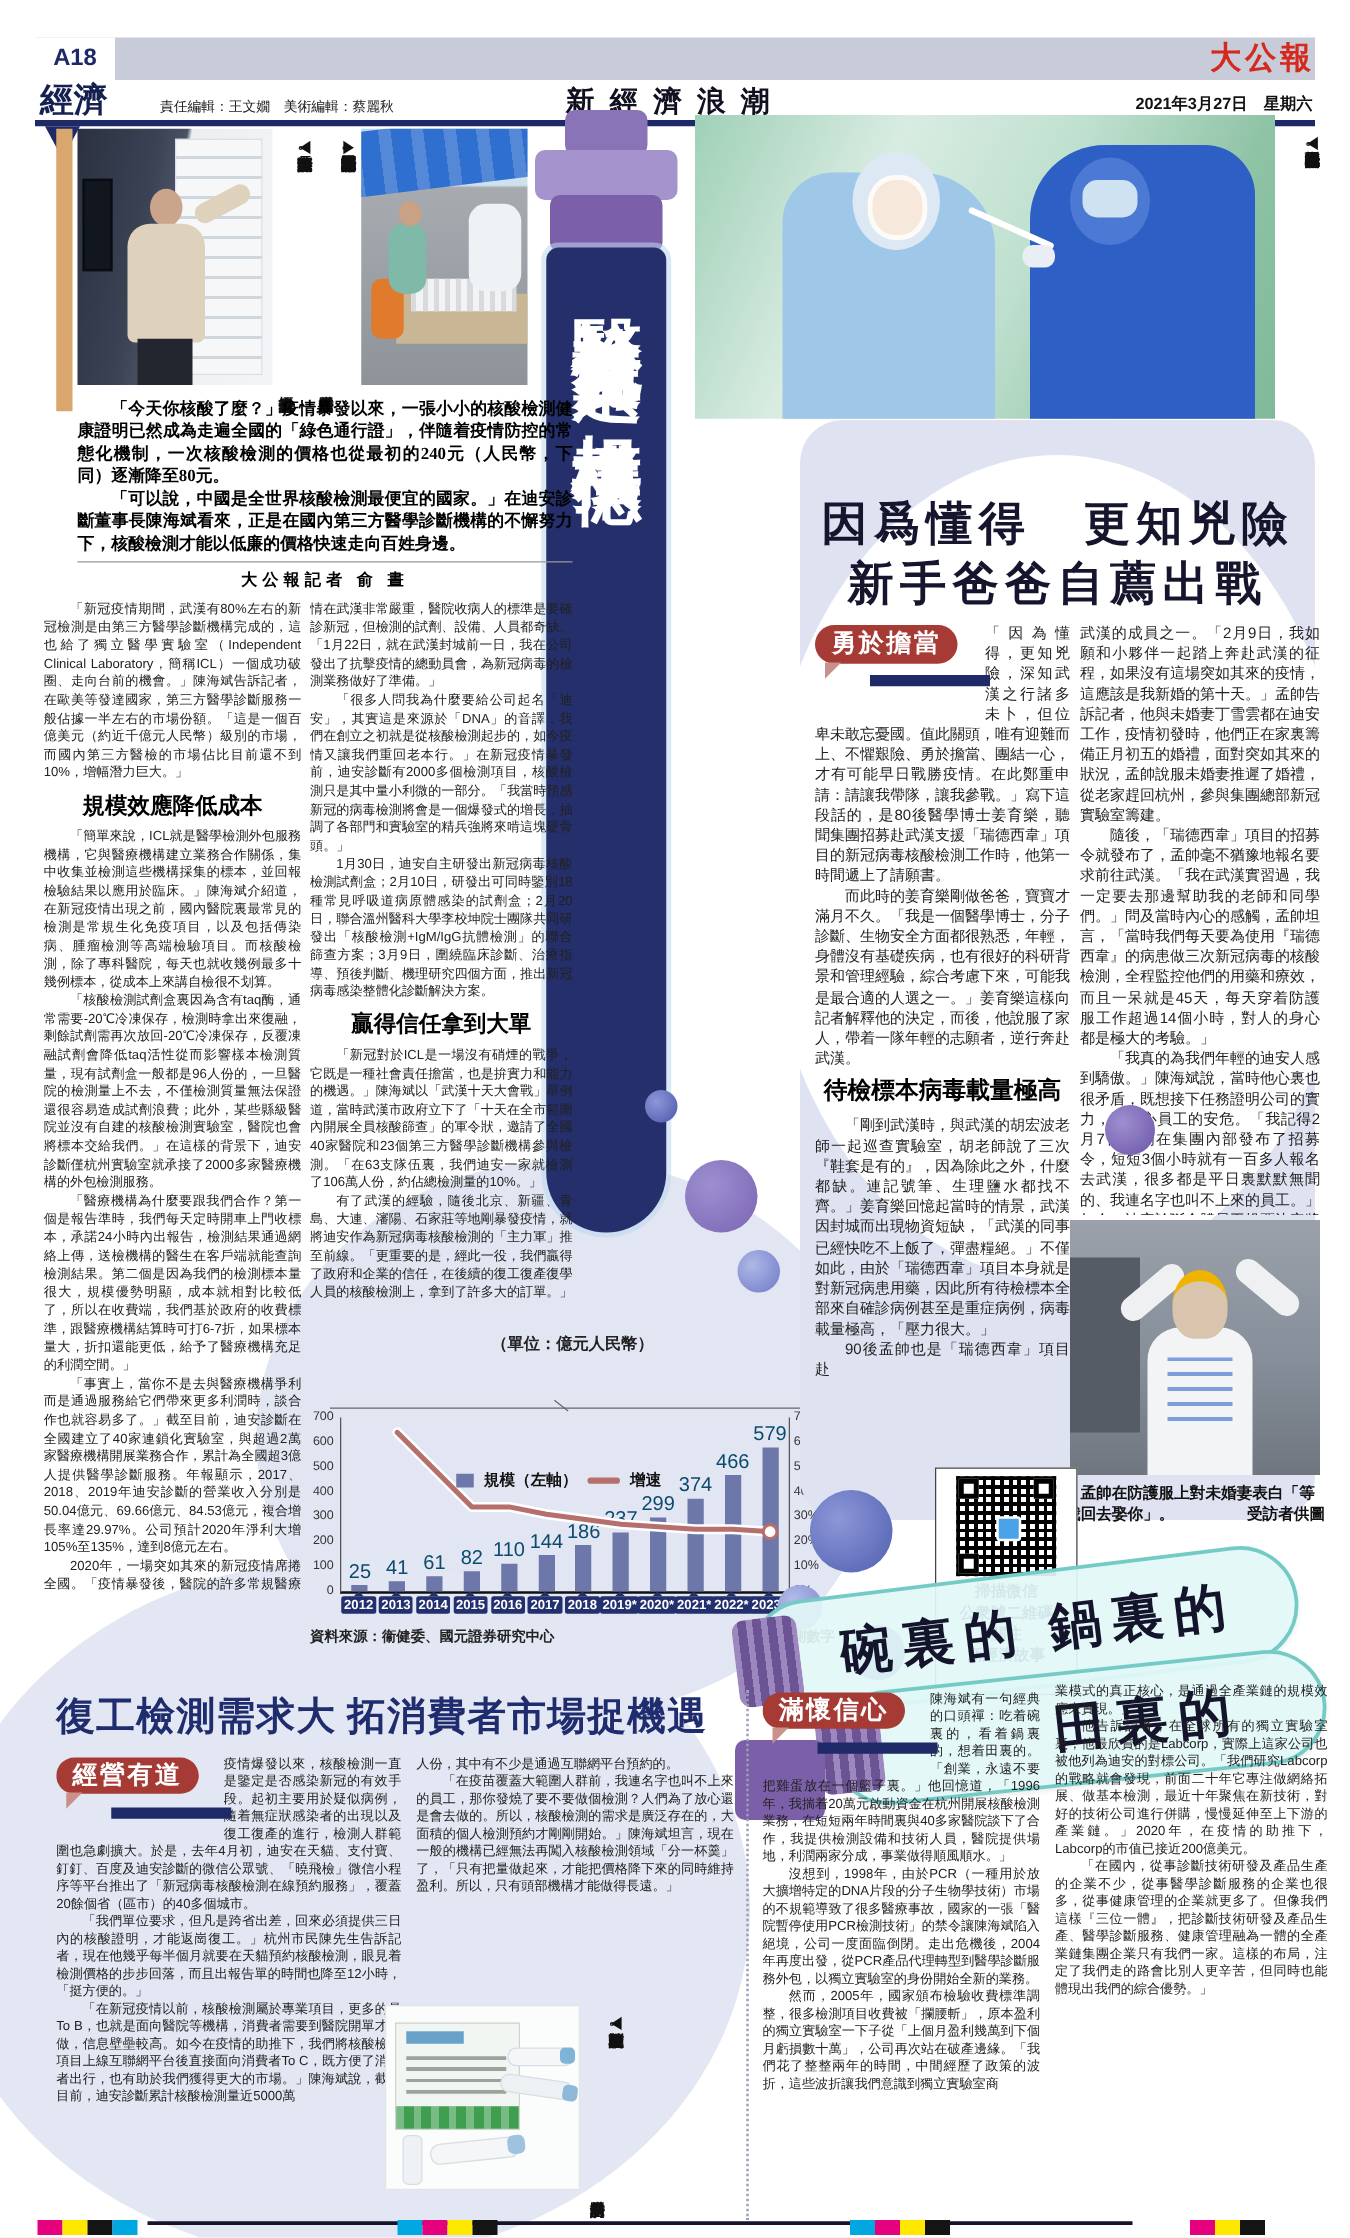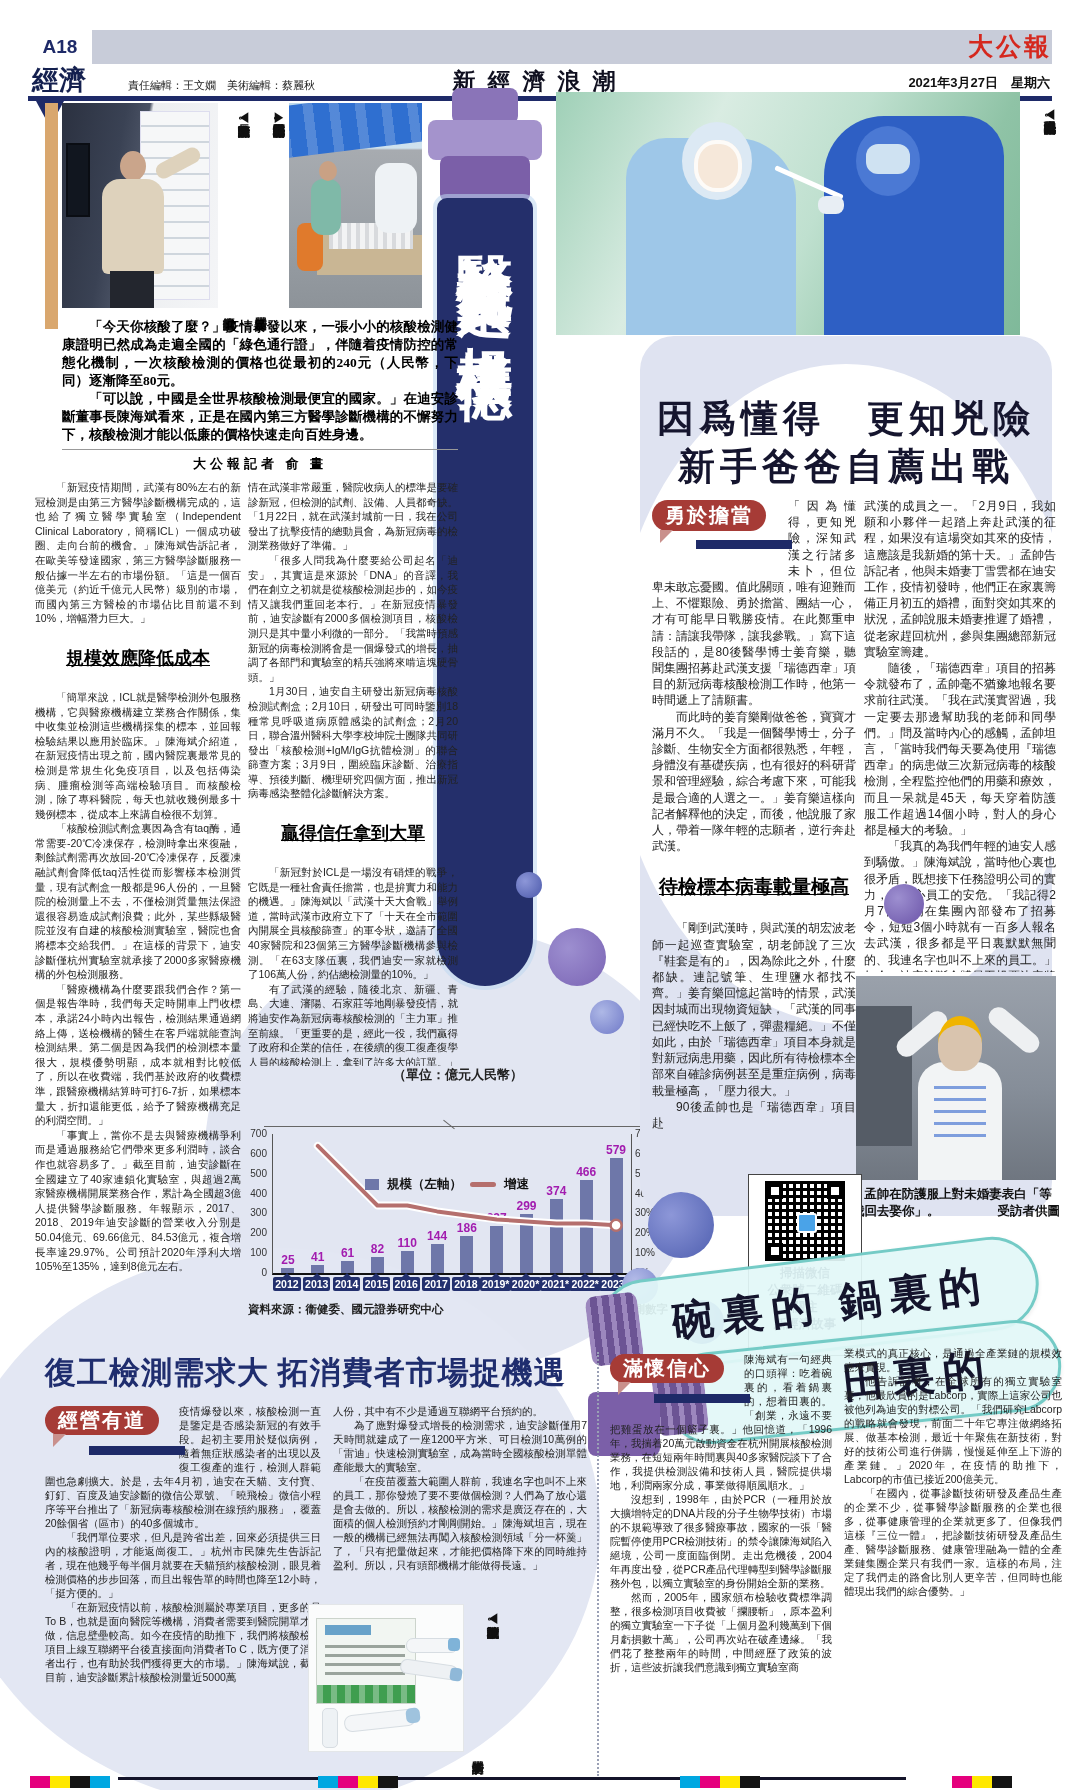--- a/index.html
+++ b/index.html
@@ -30,21 +30,21 @@
   .cap{position:absolute;border-radius:8px;}
   .striped{background-image:repeating-linear-gradient(90deg,rgba(0,0,0,.14) 0 6px,rgba(255,255,255,.08) 6px 14px);}
   
   .lead{font-family:"Liberation Serif",serif;font-weight:bold;font-size:13.5px;line-height:18px;text-align:justify;color:#000;}
   .lead p{margin:0;text-indent:2em;}
   .byline{text-align:center;font-weight:bold;font-size:13px;letter-spacing:4px;color:#000;}
   
   .col{position:absolute;overflow:hidden;text-align:justify;}
   .col .para{margin:0;text-indent:2em;}
   .col .para.noind{text-indent:0;}
-  .col-subhead{font-weight:bold;text-align:center;margin:21px 0;color:#000;text-decoration:underline;}
+  .col-subhead{font-weight:bold;text-align:center;margin:7px 0;color:#000;}
   .bodycol{font-size:10.5px;line-height:14.6px;color:#222;}
   .bodycol .col-subhead{font-size:18px;line-height:22px;}
   .featcol{font-size:12px;line-height:16.2px;color:#222;}
   .featcol .col-subhead{font-size:19px;line-height:24px;}
   .botcol{font-size:10.5px;line-height:14px;color:#222;}
   
   .badgewrap{float:left;width:128px;height:64px;position:relative;margin:2px 8px 2px 0;}
   .badge{display:inline-block;background:#a63b36;color:#fff;font-weight:bold;font-size:20px;letter-spacing:2px;
          padding:7px 13px 8px;border-radius:18px 18px 18px 18px;position:relative;z-index:2;}
   .badge::before{content:'';position:absolute;left:8px;bottom:-12px;width:0;height:0;
@@ -54,21 +54,21 @@
   .feat-title{position:absolute;text-align:center;font-family:"Liberation Serif",serif;font-weight:bold;
          color:#15152e;font-size:37px;letter-spacing:5px;}
   .bigtitle{position:absolute;font-family:"Liberation Serif",serif;font-weight:bold;color:#1f2d6e;font-size:31px;letter-spacing:1px;}
   
   .chart{position:absolute;}
   .chart-title{text-align:center;font-family:"Liberation Serif",serif;font-weight:bold;font-size:24px;color:#101018;}
   .chart-sub{text-align:center;font-weight:bold;font-size:13px;color:#222;}
   .plot{position:absolute;border-left:1px solid #555;border-right:1px solid #555;border-bottom:2px solid #111;}
   #bars{position:absolute;left:0;right:0;bottom:0;top:0;display:flex;align-items:flex-end;}
   .bar-group{display:flex;flex-direction:column;align-items:center;justify-content:flex-end;height:100%;}
-  .bar-val{font-size:12px;font-weight:bold;color:#a21caf;margin-bottom:1px;}
+  .bar-val{font-size:16px;font-weight:normal;color:#0c4a6e;margin-bottom:1px;}
   .bar{width:13px;background:#6e77a9;}
   .ylab{position:absolute;font-size:10px;color:#333;}
   #xlab{position:absolute;display:flex;}
   .xlab-cell{display:flex;justify-content:center;}
   .xlab-box{position:relative;background:#23306e;color:#fff;font-weight:bold;font-size:10.5px;padding:1px 2px;border-radius:2px;}
   .xlab-box::before{content:'';position:absolute;top:-4px;left:50%;margin-left:-4px;
        border-left:4px solid transparent;border-right:4px solid transparent;border-bottom:4px solid #23306e;}
   .legend{position:absolute;display:flex;align-items:center;gap:8px;font-weight:bold;font-size:12.5px;color:#111;}
   .sw-bar{width:14px;height:11px;background:#6e77a9;display:inline-block;}
   .sw-line{width:26px;height:5px;background:#b56f6d;border-radius:3px;display:inline-block;}
@@ -391,21 +391,20 @@
   <div class="col botcol" style="left:45px;top:1404px;width:276px;height:372px;">
     <div class="badgewrap" style="width:126px;height:58px;"><span class="badge">經營有道</span></div>
     <div>
         <div class="para noind">疫情爆發以來，核酸檢測一直是鑒定是否感染新冠的有效手段。起初主要用於疑似病例，隨着無症狀感染者的出現以及復工復產的進行，檢測人群範圍也急劇擴大。於是，去年4月初，迪安在天貓、支付寶、釘釘、百度及迪安診斷的微信公眾號、「曉飛檢」微信小程序等平台推出了「新冠病毒核酸檢測在線預約服務」，覆蓋20餘個省（區市）的40多個城市。</div>
         <div class="para">「我們單位要求，但凡是跨省出差，回來必須提供三日內的核酸證明，才能返崗復工。」杭州市民陳先生告訴記者，現在他幾乎每半個月就要在天貓預約核酸檢測，眼見着檢測價格的步步回落，而且出報告單的時間也降至12小時，「挺方便的。」</div>
         <div class="para">「在新冠疫情以前，核酸檢測屬於專業項目，更多的是To B，也就是面向醫院等機構，消費者需要到醫院開單才能做，信息壁壘較高。如今在疫情的助推下，我們將核酸檢測項目上線互聯網平台後直接面向消費者To C，既方便了消費者出行，也有助於我們獲得更大的市場。」陳海斌說，截至目前，迪安診斷累計核酸檢測量近5000萬</div>
       </div>
   </div>
   <div class="col botcol" style="left:333px;top:1404px;width:254px;height:196px;">
       <div class="para noind">人份，其中有不少是通過互聯網平台預約的。</div>
-      <div class="para">為了應對爆發式增長的檢測需求，迪安診斷僅用7天時間就建成了一座1200平方米、可日檢測10萬例的「雷迪」快速檢測實驗室，成為當時全國核酸檢測單體產能最大的實驗室。</div>
       <div class="para">「在疫苗覆蓋大範圍人群前，我連名字也叫不上來的員工，那你發燒了要不要做個檢測？人們為了放心還是會去做的。所以，核酸檢測的需求是廣泛存在的，大面積的個人檢測預約才剛剛開始。」陳海斌坦言，現在一般的機構已經無法再闖入核酸檢測領域「分一杯羹」了，「只有把量做起來，才能把價格降下來的同時維持盈利。所以，只有頭部機構才能做得長遠。」</div>
     </div>
 
   <div class="photo" style="left:308px;top:1604px;width:156px;height:148px;background:#fbfcfc;box-shadow:inset 0 0 0 1px #e3e6e8;">
     <div class="abs" style="left:8px;top:14px;width:98px;height:84px;background:#f2f6f2;border:1px solid #ccd4cc;">
       <div class="abs" style="left:8px;top:26px;width:80px;height:30px;background-image:repeating-linear-gradient(180deg,#9aa49c 0 3px,transparent 3px 9px);"></div>
       <div class="abs" style="left:0;bottom:0;width:100%;height:18px;background:#3f9e4f;background-image:repeating-linear-gradient(90deg,rgba(255,255,255,.3) 0 6px,transparent 6px 14px);"></div>
       <div class="abs" style="left:8px;top:6px;width:46px;height:10px;background:#2e7fb8;opacity:.7;"></div>
     </div>
     <div class="abs" style="left:98px;top:34px;width:50px;height:13px;border-radius:7px;background:#f4f6f8;border:1px solid #d7dde2;"></div>

